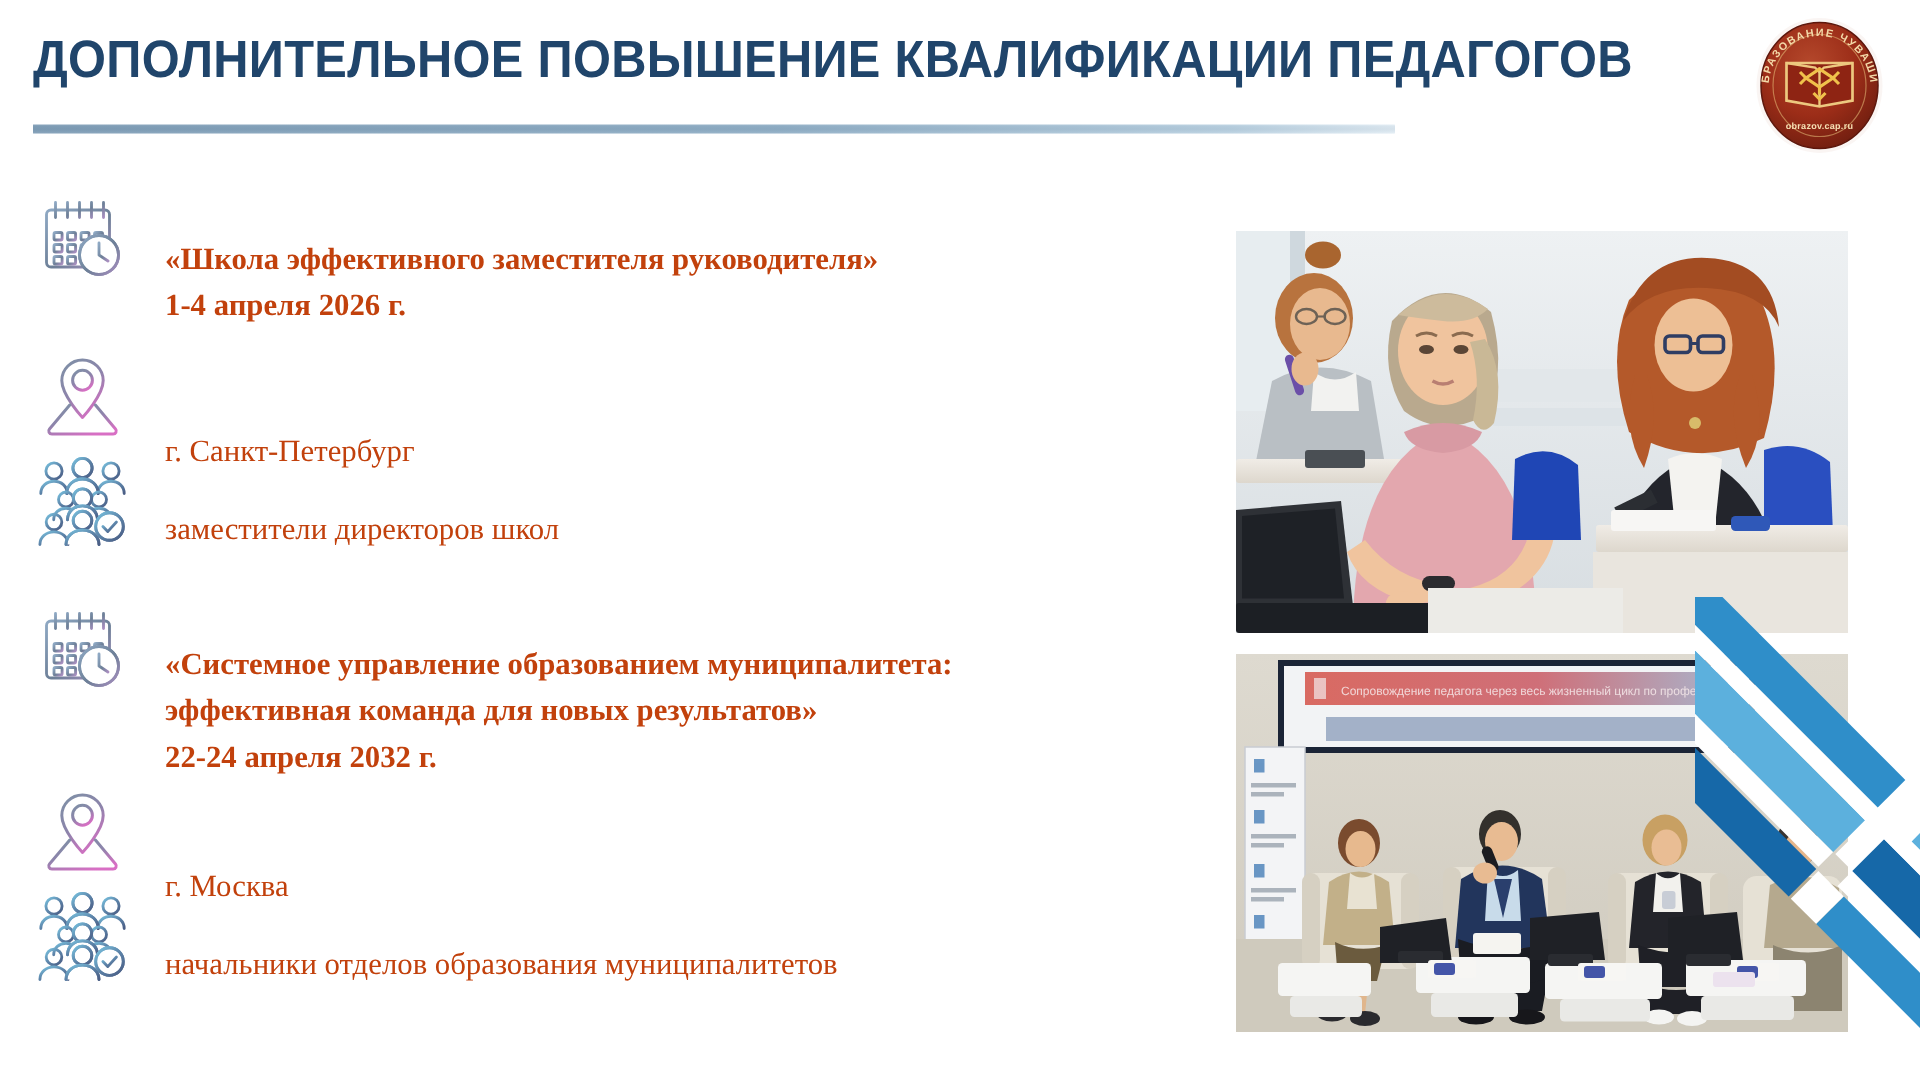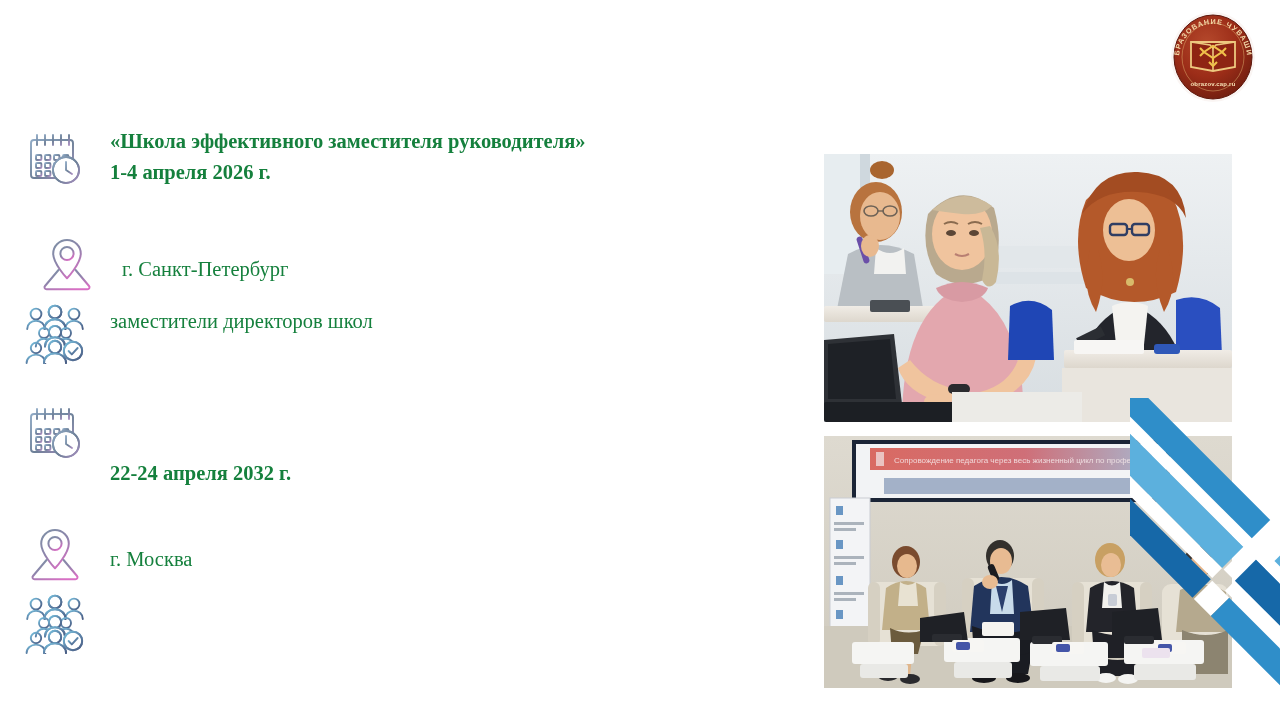--- a/index.html
+++ b/index.html
@@ -39,39 +39,39 @@
   .content{position:absolute;left:0;top:118px;width:790px;height:600px;}
   .block{position:absolute;left:0;width:790px;}
   .block-1{top:8px;}
   .block-2{top:282px;}
 
   .row{position:relative;display:block;}
   .row .ico{position:absolute;left:24px;top:0;width:62px;height:62px;}
   .row .ico svg{display:block;width:62px;height:62px;}
   .row .txt{
     position:absolute;left:110px;
-    font-size:20.5px;line-height:31px;color:#15803d;
+    font-size:20.5px;line-height:31px;color:#c2410c;margin-top:32px;
   }
   .row .txt.bold{font-weight:700;font-size:20.5px;line-height:31px;}
 
   .r-date{height:78px;}
   .r-date .ico{top:2px;}
   .r-date .txt{top:0px;width:660px;}
 
   .r-place{height:70px;}
   .r-place .ico{top:0px;}
   .r-place .txt{top:20px;}
 
   .r-aud{height:72px;}
   .r-aud .ico{top:0px;}
   .r-aud .txt{top:4px;width:660px;}
 
   
   .b1-date{position:absolute;left:0;top:0;width:790px;}
-  .b1-place{position:absolute;left:12px;top:108px;width:790px;padding-left:30px;}
+  .b1-place{position:absolute;left:0;top:108px;width:790px;padding-left:30px;}
   .b1-aud{position:absolute;left:0;top:176px;width:790px;}
 
   .b2-date{position:absolute;left:0;top:0;width:790px;}
   .b2-date .txt{top:-4px;}
   .b2-place{position:absolute;left:0;top:124px;width:790px;text-decoration:underline;}
   .b2-aud{position:absolute;left:0;top:192px;width:790px;}
 
   
   .photo{position:absolute;overflow:hidden;background:#cfd6dc;}
   .photo-1{left:824px;top:154px;width:408px;height:268px;}
@@ -82,20 +82,24 @@
   .chevrons{position:absolute;left:1130px;top:398px;width:150px;height:322px;overflow:hidden;pointer-events:none;}
   .chevrons svg{display:block;}
 
   .sr{position:absolute;width:1px;height:1px;overflow:hidden;clip:rect(0 0 0 0);}
 </style>
 </head>
 <body>
 
 <div class="slide">
 
+  <div class="header">
+    <div class="slide-title">ДОПОЛНИТЕЛЬНОЕ ПОВЫШЕНИЕ КВАЛИФИКАЦИИ ПЕДАГОГОВ</div>
+    <div class="title-rule"></div>
+  </div>
 
   <div class="logo">
     <svg viewBox="0 0 100 100" width="100" height="100" aria-hidden="true">
       <defs>
         <radialGradient id="lgGrad" cx="42%" cy="34%" r="72%">
           <stop offset="0%" stop-color="#b5492c"></stop>
           <stop offset="55%" stop-color="#9c2d18"></stop>
           <stop offset="100%" stop-color="#6d1d0f"></stop>
         </radialGradient>
         <path id="arcTop" d="M 16 52 A 34 34 0 0 1 84 52" fill="none"></path>
@@ -253,22 +257,22 @@
               <rect x="30" y="35" width="5.4" height="5" rx="1"></rect>
               <rect x="12" y="43" width="5.4" height="5" rx="1"></rect>
                 <rect x="21" y="43" width="5.4" height="5" rx="1"></rect>
               <circle cx="42" cy="42" r="13" fill="#ffffff"></circle>
               <circle cx="42" cy="42" r="13"></circle>
               <path d="M42 34 v8 l6 4"></path>
             </g>
           </svg>
         </span>
         <span class="txt bold">
-          <br>
-          <br>
+          <span>«Системное управление образованием  муниципалитета:</span><br>
+          <span>эффективная команда для новых результатов»</span><br>
           <span>22-24 апреля 2032 г.</span>
         </span>
       </div>
 
       <div class="b2-place row r-place">
         <span class="ico">
           <svg viewBox="0 0 62 62" aria-hidden="true">
             <defs>
               <linearGradient id="pinG2" x1="0.15" y1="0" x2="0.7" y2="1">
                 <stop offset="0%" stop-color="#7f8fa6"></stop>
@@ -319,20 +323,21 @@
               <circle cx="31" cy="45" r="6.2" fill="#ffffff"></circle>
               <circle cx="31" cy="45" r="6.2"></circle>
               <path d="M20 61 c0 -5.8 4.9 -9.6 11 -9.6 s11 3.8 11 9.6" fill="#ffffff"></path>
               <path d="M20 61 c0 -5.8 4.9 -9.6 11 -9.6 s11 3.8 11 9.6"></path>
               <circle cx="49" cy="49" r="9.2" fill="#ffffff"></circle>
               <circle cx="49" cy="49" r="9.2"></circle>
               <path d="M44.6 49 l3.2 3.4 l5.8 -6.4"></path>
             </g>
           </svg>
         </span>
+        <span class="txt">начальники отделов образования муниципалитетов</span>
       </div>
     </div>
   </div>
 
   <div class="photo photo-1">
     <svg viewBox="0 0 408 268" preserveAspectRatio="none" aria-hidden="true">
       <defs>
         <linearGradient id="wall1" x1="0" y1="0" x2="0" y2="1">
           <stop offset="0%" stop-color="#eef1f3"></stop>
             <stop offset="100%" stop-color="#d7dde1"></stop>

